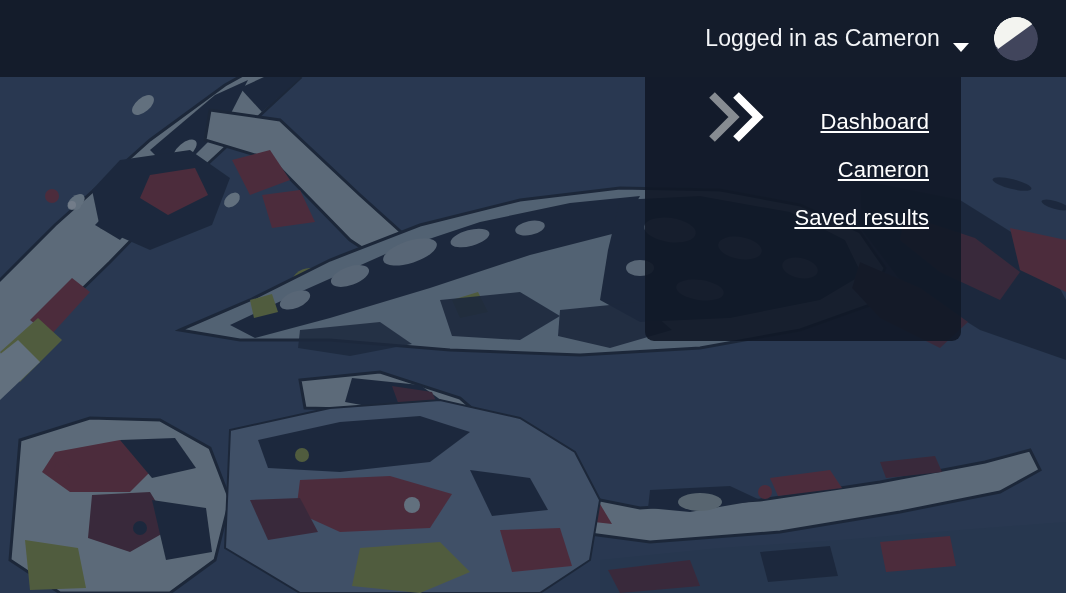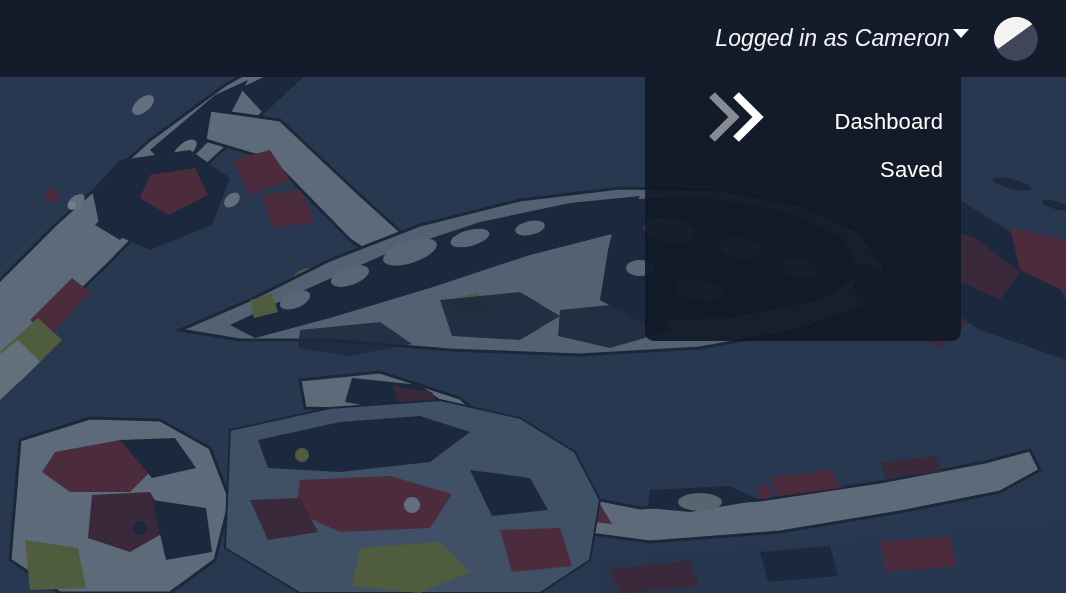--- a/index.html
+++ b/index.html
@@ -43,25 +43,24 @@
     width: 1066px;
     height: 77px;
     background: #141c2b;
     display: flex;
     align-items: center;
     justify-content: flex-end;
     z-index: 30;
   }
   #user-menu-trigger {
     display: flex;
-    align-items: flex-start;
-    gap: 3px;
+    align-items: flex-end;
+    gap: 13px;
     cursor: pointer;
     padding: 6px 2px 6px 10px;
-    font-style: italic;
   }
   #user-label {
     color: #f2f4f7;
     font-size: 23px;
     letter-spacing: .1px;
     white-space: nowrap;
   }
   .caret-down {
     width: 0; height: 0;
     border-left: 8px solid transparent;
@@ -105,28 +104,29 @@
     position: absolute;
     left: 0;
     top: 0;
     width: 100%;
     padding-top: 21px;
     box-sizing: border-box;
   }
   .menu-item {
     display: block;
     text-align: right;
-    padding: 0 18px 0 0;
+    padding: 0 32px 0 0;
     height: 48px;
     line-height: 48px;
     color: #ffffff;
     font-size: 22px;
     letter-spacing: .1px;
     cursor: pointer;
     white-space: nowrap;
+    text-decoration: underline;
   }
 </style>
 </head>
 <body>
 
 <div id="app">
 
   <div id="bg-art">
     <svg viewBox="0 0 1066 593" preserveAspectRatio="none" xmlns="http://www.w3.org/2000/svg">
       <defs>
@@ -235,21 +235,22 @@
 
     <div id="dropdown-chevrons">
       <svg width="58" height="52" viewBox="0 0 58 52" xmlns="http://www.w3.org/2000/svg">
         <polyline points="4,4 26,26 4,48" fill="none" stroke="#878c92" stroke-width="8" stroke-linecap="butt" stroke-linejoin="miter"></polyline>
         <polyline points="28,4 50,26 28,48" fill="none" stroke="#ffffff" stroke-width="8" stroke-linecap="butt" stroke-linejoin="miter"></polyline>
       </svg>
     </div>
 
     <div id="menu-list">
       <div class="menu-item">Dashboard</div>
-      <div class="menu-item">Saved</div>
+      <div class="menu-item">Cameron</div>
+      <div class="menu-item">Saved results</div>
     </div>
   </div>
 
   <div id="topbar">
 
     <div id="user-menu-trigger">
       <span id="user-label">Logged in as Cameron</span>
       <span class="caret-down"></span>
     </div>
 

